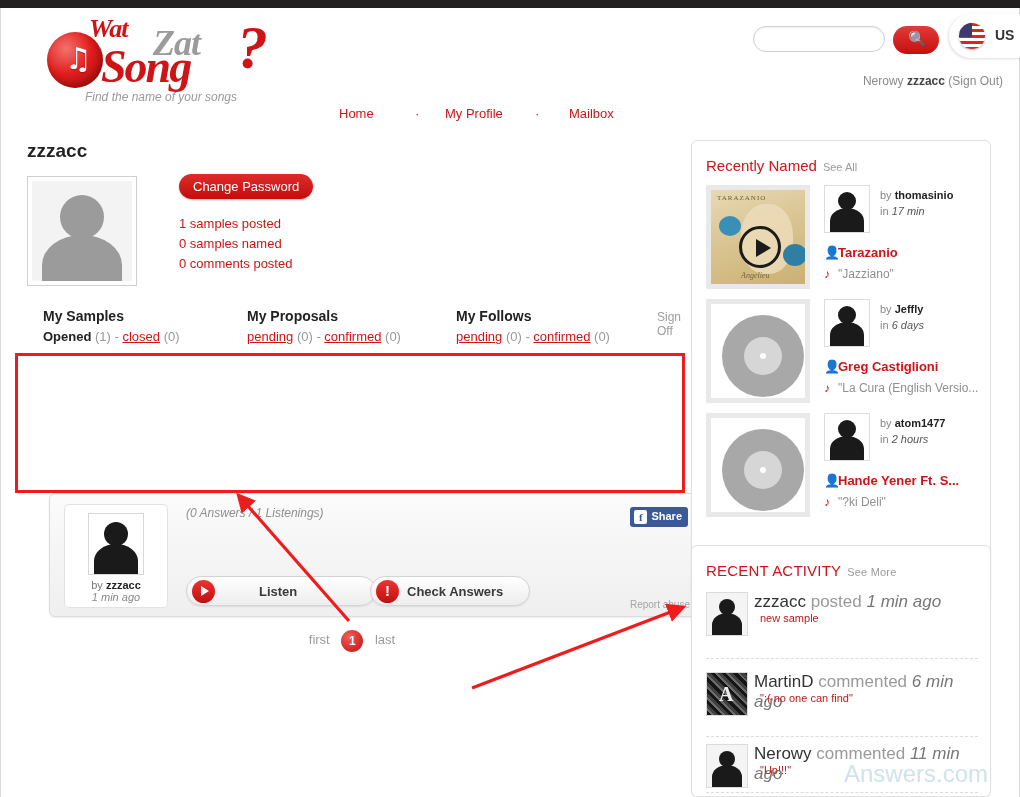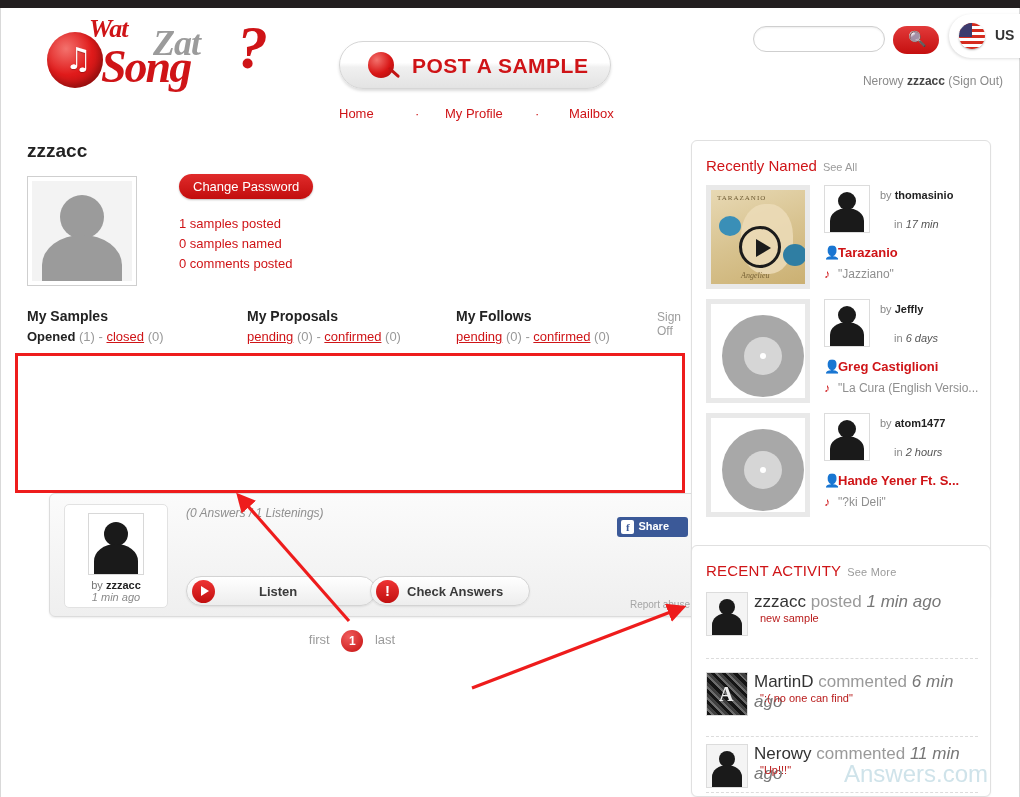--- a/index.html
+++ b/index.html
@@ -84,40 +84,40 @@
               background:linear-gradient(to bottom,#e02b2b,#c20d0d); color:#fff; font-size:13px;
               border:none; cursor:pointer; box-shadow:0 1px 2px rgba(0,0,0,.25); }
   .stats { position:absolute; left:152px; top:74px; color:#cf1417; font-size:13px; line-height:20px; }
 
   .cols { position:absolute; left:0; top:168px; width:650px; }
   .col { position:absolute; top:0; }
   .col h3 { margin:0; font-size:14px; font-weight:bold; color:#222; }
   .col .row { margin-top:5px; font-size:13px; color:#999; }
   .col .row a { color:#cf1417; text-decoration:underline; }
   .col .row b { color:#222; }
-  .col1 { left:0; } .col2 { left:220px; } .col3 { left:429px; }
+  .col1 { left:16px; } .col2 { left:220px; } .col3 { left:429px; }
 
   
   .annot-box { position:absolute; left:14px; top:345px; width:670px; height:140px;
                border:3px solid #ee1c1c; }
   .sample-card { position:absolute; left:22px; top:353px; width:654px; height:124px;
                  background:linear-gradient(to bottom,#fbfbfb,#efefef); border:1px solid #dcdcdc;
                  border-radius:6px; box-shadow:0 1px 2px rgba(0,0,0,.08); }
   .sample-user { position:absolute; left:14px; top:10px; width:104px; height:104px; background:#fff;
                  border:1px solid #e2e2e2; border-radius:5px; text-align:center; }
   .sample-avatar { margin:8px auto 0; width:56px; height:62px; border:1px solid #d8d8d8;
                    background:#fff; position:relative; overflow:hidden; }
   .sample-avatar .sil-head { background:#1a1a1a; }
   .sample-avatar .sil-body { background:#1a1a1a; }
   .sample-by { margin-top:4px; font-size:11px; color:#777; }
   .sample-by b { color:#222; }
   .sample-ago { font-size:11px; color:#8a8a8a; font-style:italic; }
   .answers { position:absolute; left:136px; top:12px; font-size:12px; color:#8f8f8f; font-style:italic; }
-  .fb-share { position:absolute; right:14px; top:23px; height:20px; background:#3b5998; border-radius:3px;
-              color:#fff; font-size:11px; font-weight:bold; padding:3px 19px 0 4px; cursor:pointer; }
+  .fb-share { position:absolute; right:14px; top:13px; height:20px; background:#3b5998; border-radius:3px;
+              color:#fff; font-size:11px; font-weight:bold; padding:3px 6px 0 4px; cursor:pointer; }
   .fb-f { display:inline-block; width:13px; height:14px; background:#fff; color:#3b5998; border-radius:2px;
           font-weight:bold; text-align:center; line-height:14px; font-family:"Liberation Serif", serif;
           vertical-align:top; margin-right:4px; }
   .pill { position:absolute; top:82px; height:30px; border-radius:16px; border:1px solid #d3d3d3;
           background:linear-gradient(to bottom,#fff,#ededed); cursor:pointer;
           box-shadow:0 1px 2px rgba(0,0,0,.08); }
   .pill .lbl { position:absolute; top:7px; font-size:13px; font-weight:bold; color:#3a3a3a; }
   .btn-listen { left:136px; width:190px; }
   .btn-listen .icon { position:absolute; left:5px; top:3px; width:23px; height:23px; border-radius:50%;
                       background:linear-gradient(to bottom,#e33,#c10f0f); }
@@ -170,21 +170,21 @@
                      background:#a8a8a8; }
   .art-vinyl .label { position:absolute; left:33px; top:33px; width:38px; height:38px; border-radius:50%;
                       background:#d6d6d6; }
   .art-vinyl .hole { position:absolute; left:49px; top:49px; width:6px; height:6px; border-radius:50%;
                      background:#fff; }
   .rn-ava { position:absolute; left:118px; top:0; width:46px; height:48px; border:1px solid #dcdcdc;
             background:#fff; overflow:hidden; }
   .rn-ava .sil-head, .rn-ava .sil-body { background:#1a1a1a; }
   .rn-by { position:absolute; left:174px; top:4px; font-size:11px; color:#888; }
   .rn-by b { color:#222; }
-  .rn-in { position:absolute; left:188px; top:20px; font-size:11px; color:#888;margin-top:13px; }
+  .rn-in { position:absolute; left:174px; top:20px; font-size:11px; color:#888; }
   .rn-in i { color:#555; }
   .rn-artist { position:absolute; left:118px; top:60px; font-size:13px; font-weight:bold; color:#cf1417;
                white-space:nowrap; overflow:hidden; width:172px; }
   .rn-song { position:absolute; left:118px; top:82px; font-size:12px; color:#8f8f8f;
              white-space:nowrap; overflow:hidden; width:172px; }
   .mini-ico { display:inline-block; color:#cf1417; width:14px; }
 
   .ra-item { position:absolute; left:14px; width:272px; height:62px; }
   .ra-ava { position:absolute; left:0; top:2px; width:42px; height:44px; border:1px solid #dcdcdc;
             background:#f4f4f4; overflow:hidden; }
@@ -217,26 +217,23 @@
 
     <div class="logo">
       <div class="logo-mark">
         <div class="logo-ball"></div>
         <div class="logo-note">♫</div>
         <div class="logo-wat">Wat</div>
         <div class="logo-zat">Zat</div>
         <div class="logo-song">Song</div>
         <div class="logo-q">?</div>
       </div>
-    </div>
-
-    <div class="post-btn">
-      <div class="post-mic"></div>
-      <div class="post-label">POST A SAMPLE</div>
-    </div>
+      <div class="logo-tag">Find the name of your songs</div>
+    </div>
+
 
     <div class="nav">
       <a class="nav-home" href="#">Home</a>
       <span class="dot nav-sep1">·</span>
       <a class="nav-profile" href="#">My Profile</a>
       <span class="dot nav-sep2">·</span>
       <a class="nav-mailbox" href="#">Mailbox</a>
     </div>
 
     <div class="search-wrap">

